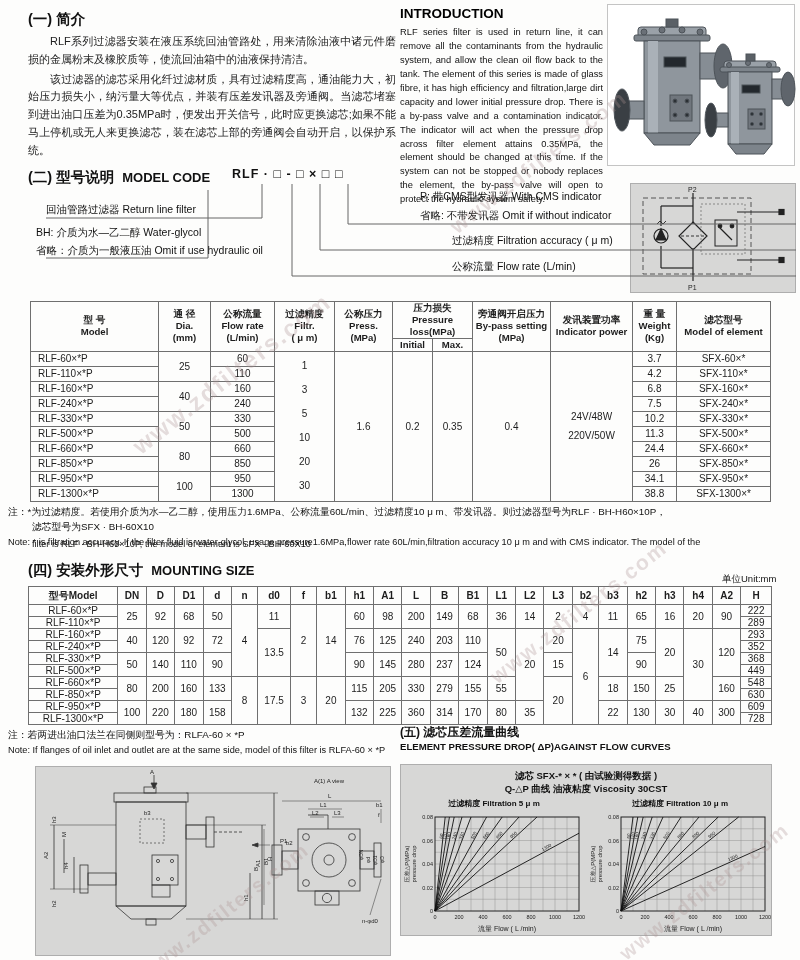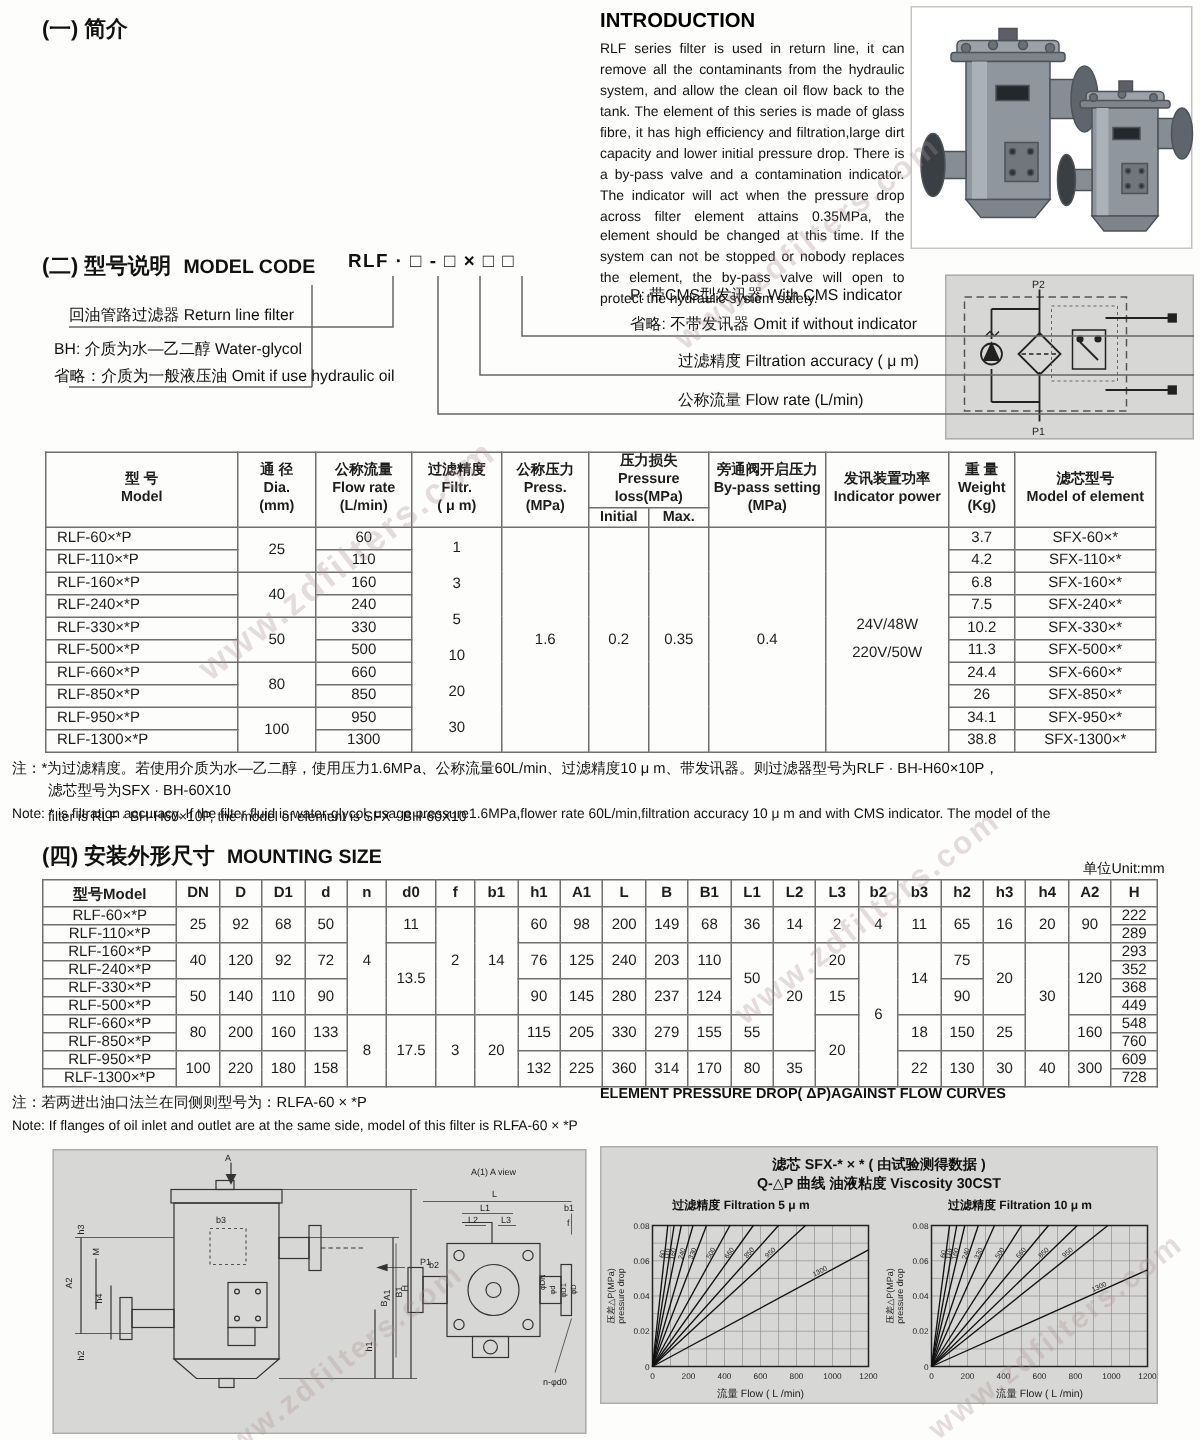--- a/index.html
+++ b/index.html
@@ -43,20 +43,22 @@
 <div id="page">
 
   <div class="watermark" style="left:110px;top:360px;transform:rotate(-38deg);font-size:24px;">www.zdfilters.com</div>
   <div class="watermark" style="left:430px;top:150px;transform:rotate(-38deg);font-size:21px;">www.zdfilters.com</div>
   <div class="watermark" style="left:470px;top:600px;transform:rotate(-38deg);font-size:21px;">www.zdfilters.com</div>
   <div class="watermark" style="left:120px;top:900px;transform:rotate(-38deg);font-size:20px;">www.zdfilters.com</div>
   <div class="watermark" style="left:600px;top:880px;transform:rotate(-38deg);font-size:20px;">www.zdfilters.com</div>
 
   <div class="abs sec-head" style="left:28px;top:10px;">(一) 简介</div>
   <div class="abs" style="left:28px;top:33px;width:368px;">
+    <p class="zh-para">RLF系列过滤器安装在液压系统回油管路处，用来清除油液中诸元件磨损的金属粉末及橡胶质等，使流回油箱中的油液保持清洁。</p>
+    <p class="zh-para">该过滤器的滤芯采用化纤过滤材质，具有过滤精度高，通油能力大，初始压力损失小，纳污量大等优点，并装有压差发讯器及旁通阀。当滤芯堵塞到进出油口压差为0.35MPa时，便发出开关信号，此时应更换滤芯;如果不能马上停机或无人来更换滤芯，装在滤芯上部的旁通阀会自动开启，以保护系统。</p>
   </div>
   <div class="abs en-intro-head" style="left:400px;top:6px;">INTRODUCTION</div>
   <div class="abs en-intro" style="left:400px;top:26px;width:203px;">RLF series filter is used in return line, it can remove all the contaminants from the hydraulic system, and allow the clean oil flow back to the tank. The element of this series is made of glass fibre, it has high efficiency and filtration,large dirt capacity and lower initial pressure drop. There is a by-pass valve and a contamination indicator. The indicator will act when the pressure drop across filter element attains 0.35MPa, the element should be changed at this time. If the system can not be stopped or nobody replaces the element, the by-pass valve will open to protect the hydraulic system safety.</div>
 
   <div class="abs photo-box" style="left:607px;top:4px;width:188px;height:162px;">
     <svg width="188" height="162" viewBox="0 0 188 162">
 
       <g stroke="#4d5359" stroke-width="1">
         <rect x="30" y="22" width="68" height="12" rx="3" fill="#9aa1a8"></rect>
         <rect x="26" y="30" width="76" height="6" rx="2" fill="#7d848b"></rect>
@@ -427,21 +429,21 @@
           <td rowspan="2">55</td>
           <td rowspan="4">20</td>
           <td rowspan="2">18</td>
           <td rowspan="2">150</td>
           <td rowspan="2">25</td>
           <td rowspan="2">160</td>
           <td>548</td>
         </tr>
         <tr>
           <td>RLF-850×*P</td>
-          <td>760</td>
+          <td>630</td>
         </tr>
         <tr>
           <td>RLF-950×*P</td>
           <td rowspan="2">100</td>
           <td rowspan="2">220</td>
           <td rowspan="2">180</td>
           <td rowspan="2">158</td>
           <td rowspan="2">132</td>
           <td rowspan="2">225</td>
           <td rowspan="2">360</td>
@@ -460,20 +462,21 @@
           <td>RLF-1300×*P</td>
           <td>728</td>
         </tr>
       </tbody>
     </table>
 
   <div class="abs note" style="left:8px;top:729px;">注：若两进出油口法兰在同侧则型号为：RLFA-60 × *P</div>
   <div class="abs note note-en" style="left:8px;top:745px;">Note: If flanges of oil inlet and outlet are at the same side, model of this filter is RLFA-60 × *P</div>
 
   <div class="abs" style="left:400px;top:724px;">
+    <div style="font-size:12px;font-weight:600;color:#111;">(五) 滤芯压差流量曲线</div>
     <div style="font-size:9.6px;font-weight:600;color:#111;">ELEMENT PRESSURE DROP( ΔP)AGAINST FLOW CURVES</div>
   </div>
 
   <div class="abs gray-box" style="left:35px;top:766px;width:356px;height:190px;">
     <svg width="354" height="188" viewBox="0 0 354 188">
       <g stroke="#333" stroke-width="0.8" fill="none">
 
         <rect x="78" y="26" width="74" height="9"></rect>
         <rect x="108" y="20" width="12" height="6"></rect>
         <rect x="80" y="35" width="70" height="104"></rect>

